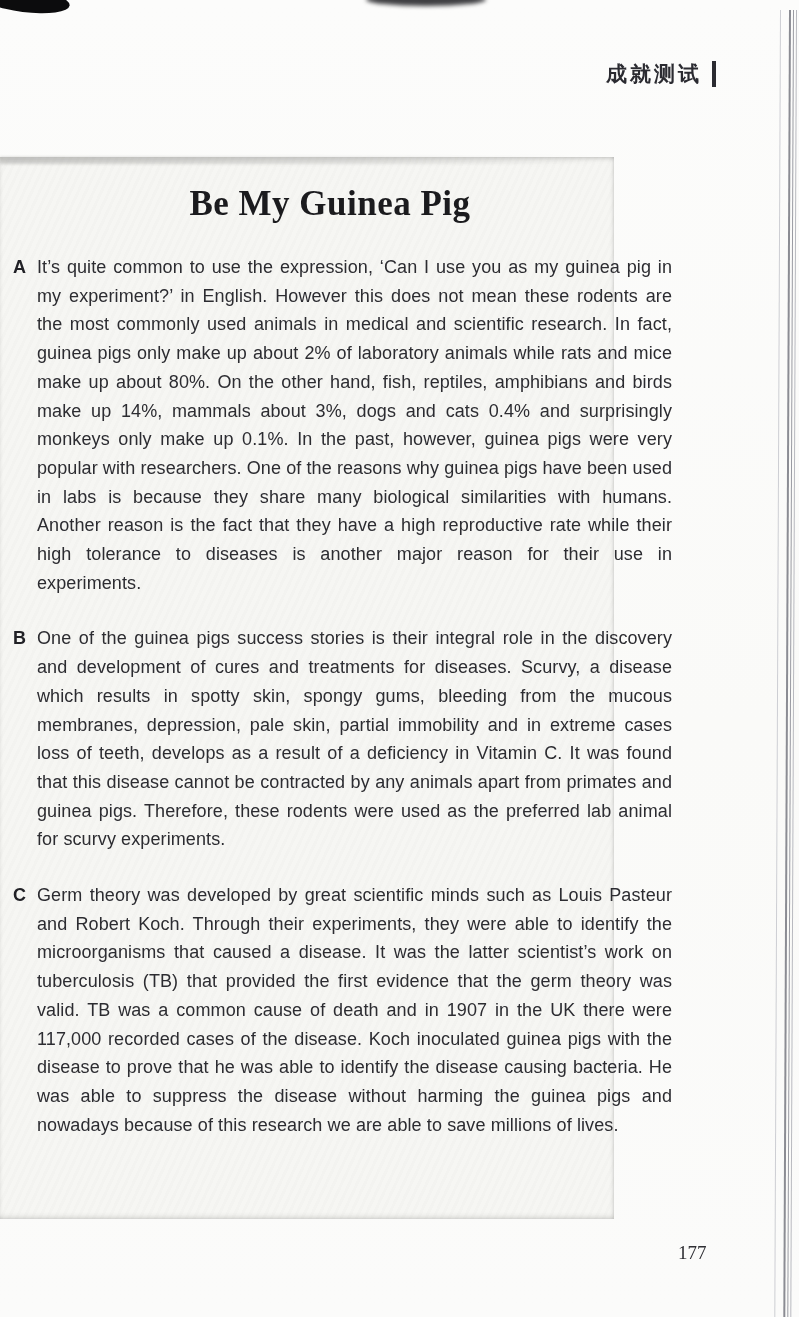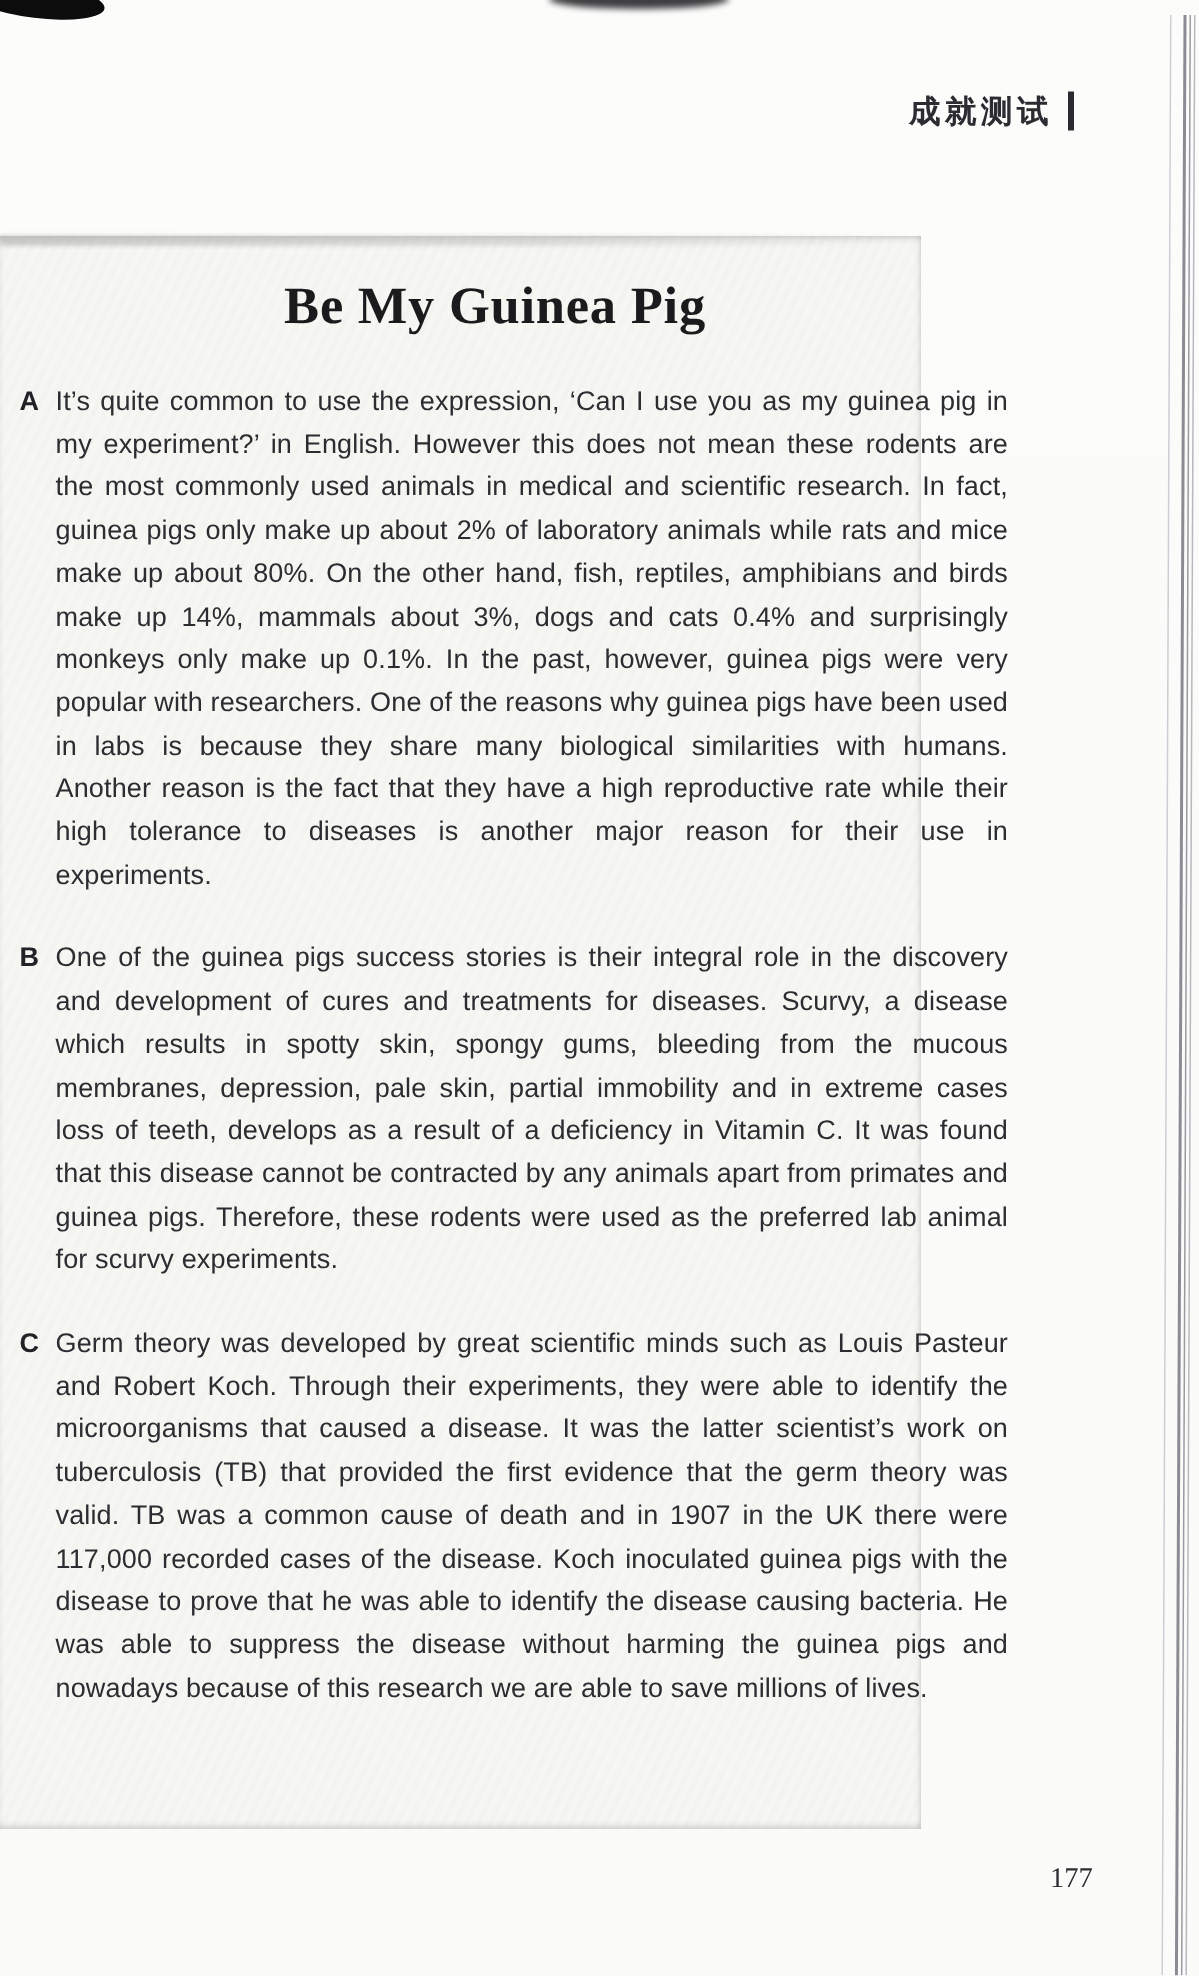--- a/index.html
+++ b/index.html
@@ -97,21 +97,21 @@
   .para .marker {
     position: absolute;
     left: -24px; top: 0;
     font-weight: 700;
     color: #212126;
     text-align: left;
   }
 
   
   .pagenum {
-    position: absolute; left: 700px; top: 1242px;
+    position: absolute; left: 678px; top: 1242px;
     font-family: "Liberation Serif", "DejaVu Serif", serif;
     font-size: 19px;
     color: #2e2e33;
   }
 
   
   .book-edge {
     position: absolute; left: 0; top: 10px;
     width: 799px; height: 1320px;
     transform: rotate(0.25deg);

